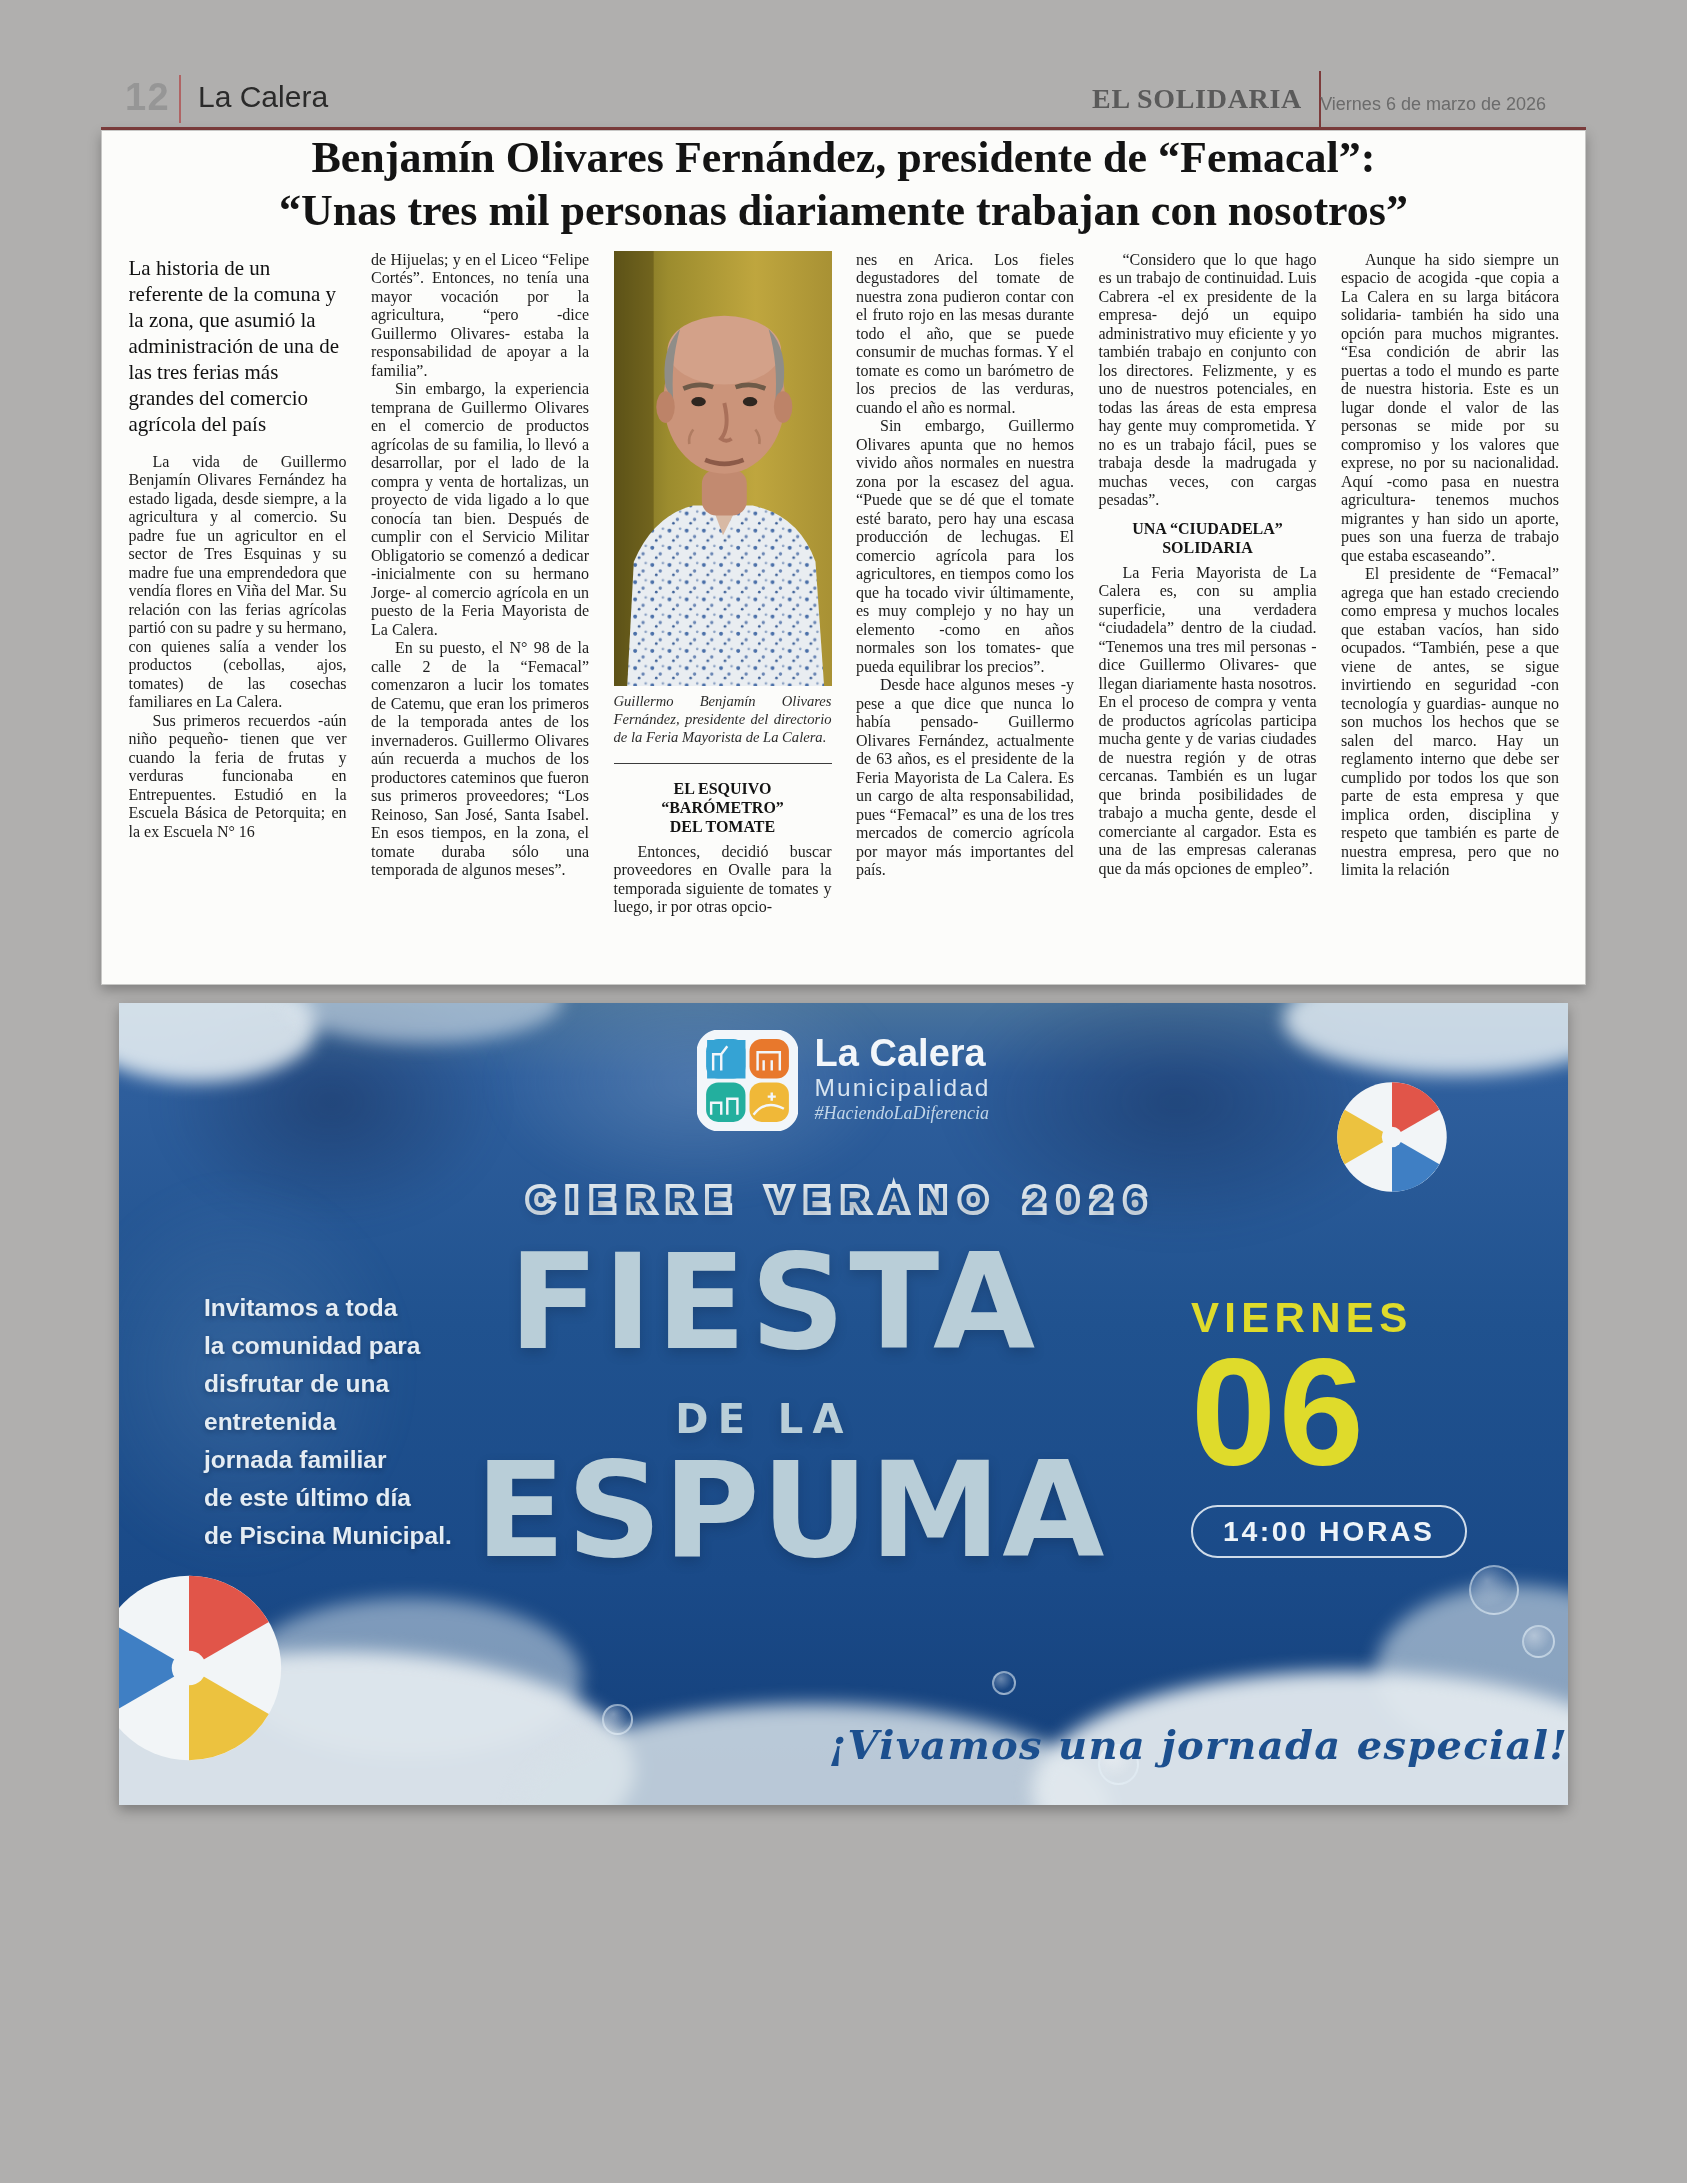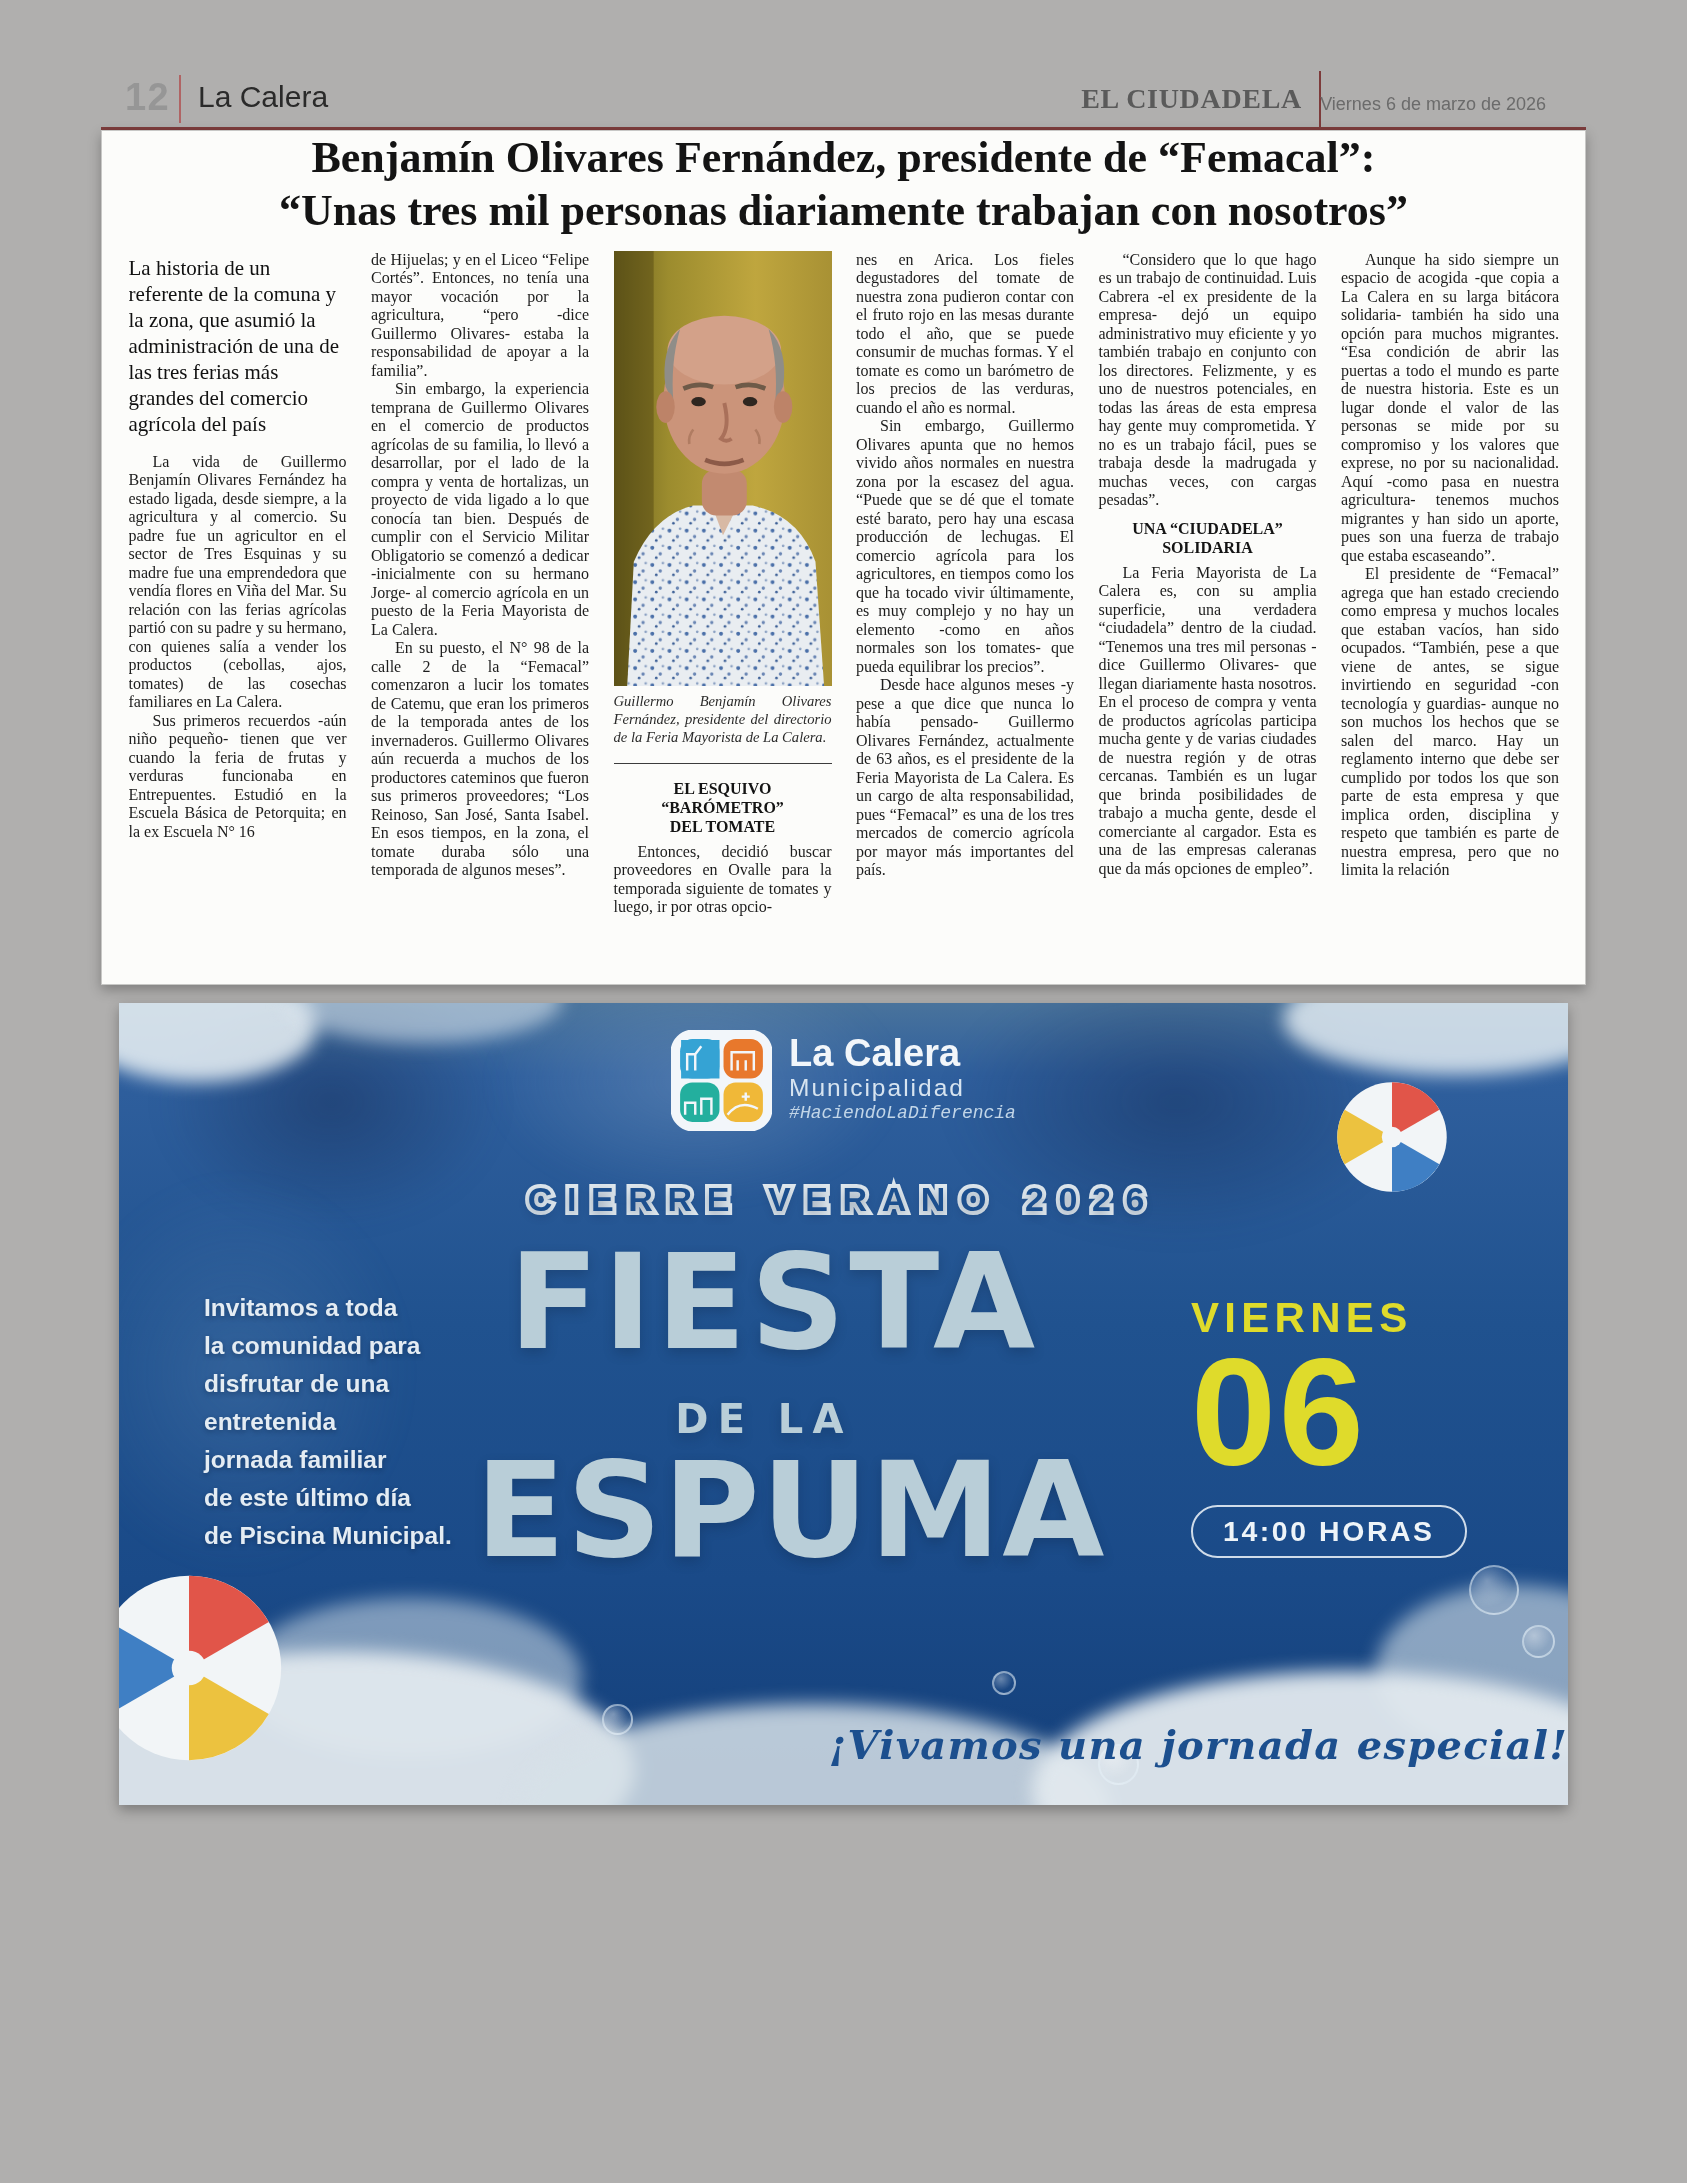--- a/index.html
+++ b/index.html
@@ -57,21 +57,21 @@
   .foam-b2{left:397px;top:701px;width:595px;height:212px;background:rgba(214,224,232,.85);}
   .foam-b3{left:913px;top:668px;width:635px;height:238px;background:rgba(226,233,238,.95);}
   .foam-b4{left:119px;top:595px;width:344px;height:159px;background:rgba(210,222,232,.55);}
   .foam-b5{left:1257px;top:582px;width:278px;height:172px;background:rgba(215,226,234,.6);}
   .bubble{position:absolute;border-radius:50%;border:2.6px solid rgba(230,240,248,.55);
     background:radial-gradient(circle at 35% 30%,rgba(255,255,255,.35),rgba(255,255,255,.02) 60%);}
   .ad-logo-row{position:absolute;left:0;right:0;top:26.5px;display:flex;justify-content:center;
     align-items:center;gap:17px;}
   .logo-text .l1{font-size:38px;font-weight:bold;color:#f2f6fa;line-height:1.05;}
   .logo-text .l2{font-size:24.5px;color:#d7e4f0;letter-spacing:2px;line-height:1.15;}
-  .logo-text .l3{font-size:18px;font-style:italic;color:#c2d6e8;font-family:Liberation Mono, monospace;line-height:1.3;}
+  .logo-text .l3{font-size:18px;font-style:italic;color:#c2d6e8;font-family:Liberation Serif, serif;line-height:1.3;}
   .cierre{position:absolute;left:0;right:0;top:177px;text-align:center;
     font-size:34px;font-weight:bold;letter-spacing:14.6px;color:#1c4f8e;
     -webkit-text-stroke:8px #dfe8ee;paint-order:stroke fill;
     text-shadow:0 4px 9.3px rgba(10,30,60,.35);}
   .bubbletxt{color:#b9ced8;font-weight:bold;text-align:center;
     font-family:"DejaVu Sans",sans-serif;
     text-shadow:0 5.3px 12px rgba(10,30,60,.25);}
   .fiesta{position:absolute;left:0;right:139px;top:233px;font-size:132px;line-height:1;letter-spacing:4px;}
   .dela{position:absolute;left:0;right:159px;top:396px;font-size:40px;line-height:1;letter-spacing:9.3px;}
   .espuma{position:absolute;left:0;right:106px;top:441px;font-size:132px;line-height:1;letter-spacing:1.3px;}
@@ -89,21 +89,21 @@
     font-size:40px;color:#1c4f8e;letter-spacing:1.3px;}
   .ball{position:absolute;}
 </style>
 </head>
 <body>
 
 <div class="pg-header">
   <div class="pg-num">12</div>
   <div class="pg-vrule1"></div>
   <div class="pg-section">La Calera</div>
-  <div class="pg-masthead">EL CIUDADELA</div>
+  <div class="pg-masthead">EL SOLIDARIA</div>
   <div class="pg-vrule2"></div>
   <div class="pg-date">Viernes 6 de marzo de 2026</div>
 </div>
 <div class="pg-hrule"></div>
 
 <div class="article-card">
   <div class="headline">
     <div>Benjamín Olivares Fernández, presidente de “Femacal”:</div>
     <div>“Unas tres mil personas diariamente trabajan con nosotros”</div>
   </div>

